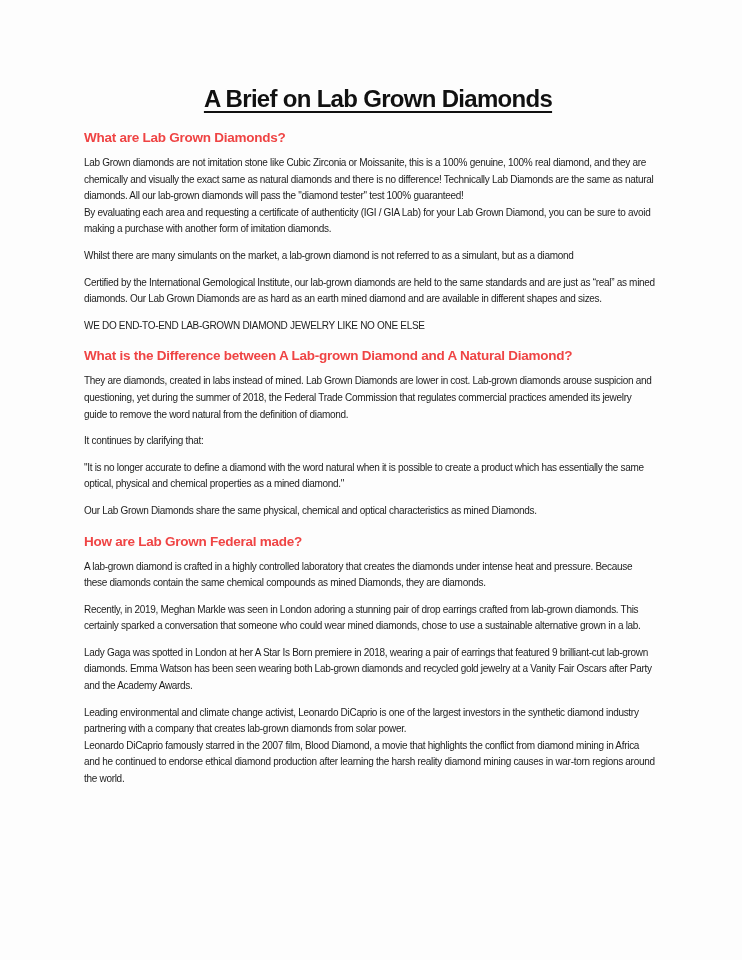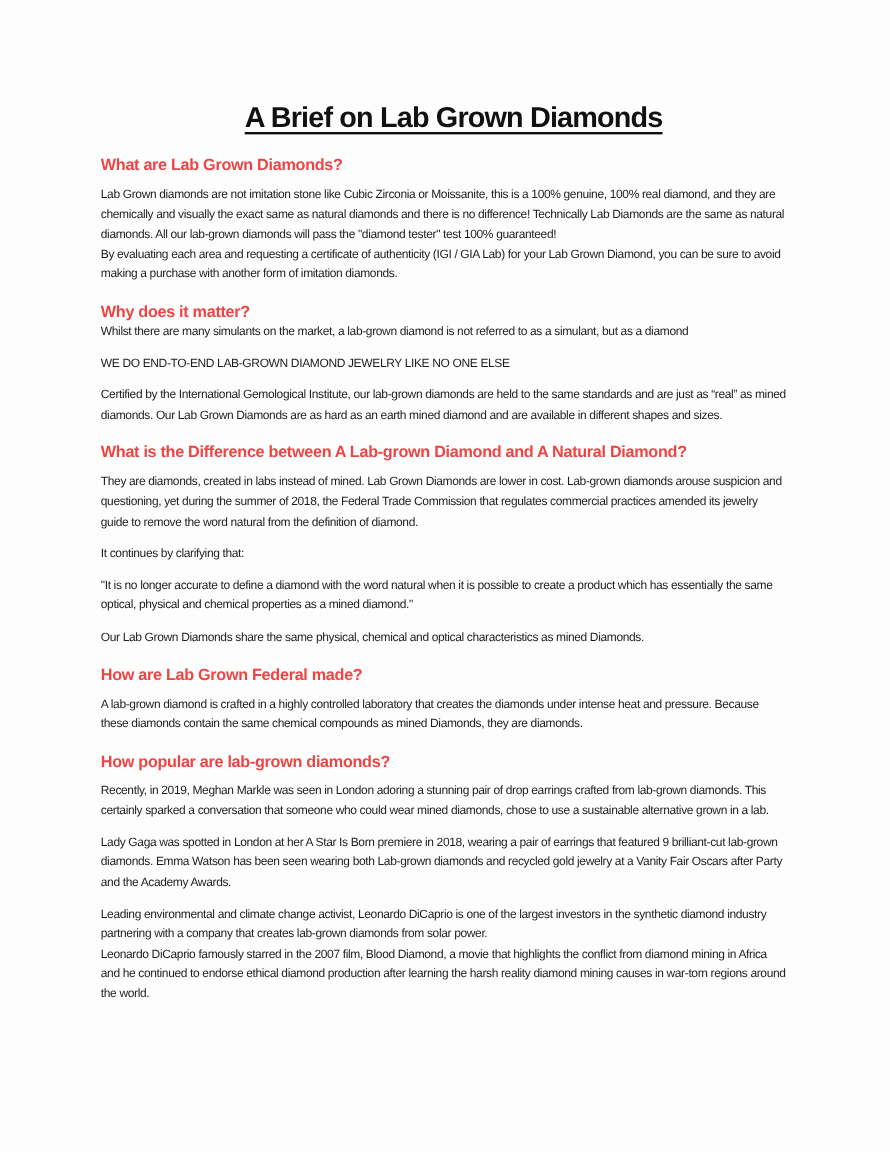--- a/index.html
+++ b/index.html
@@ -60,40 +60,38 @@
 
   <h1 class="doc-title">A Brief on Lab Grown Diamonds</h1>
 
   <section>
     <h2 class="section-heading">What are Lab Grown Diamonds?</h2>
     <p class="para">Lab Grown diamonds are not imitation stone like Cubic Zirconia or Moissanite, this is a 100% genuine, 100% real diamond, and they are chemically and visually the exact same as natural diamonds and there is no difference! Technically Lab Diamonds are the same as natural diamonds. All our lab-grown diamonds will pass the "diamond tester" test 100% guaranteed!
 By evaluating each area and requesting a certificate of authenticity (IGI / GIA Lab) for your Lab Grown Diamond, you can be sure to avoid making a purchase with another form of imitation diamonds.</p>
   </section>
 
   <section>
-    <h2 class="section-heading tight">Why does it matter?</h2>
     <p class="para">Whilst there are many simulants on the market, a lab-grown diamond is not referred to as a simulant, but as a diamond</p>
+    <p class="para">Certified by the International Gemological Institute, our lab-grown diamonds are held to the same standards and are just as “real” as mined diamonds. Our Lab Grown Diamonds are as hard as an earth mined diamond and are available in different shapes and sizes.</p>
     <p class="para">WE DO END-TO-END LAB-GROWN DIAMOND JEWELRY LIKE NO ONE ELSE</p>
-    <p class="para">Certified by the International Gemological Institute, our lab-grown diamonds are held to the same standards and are just as “real” as mined diamonds. Our Lab Grown Diamonds are as hard as an earth mined diamond and are available in different shapes and sizes.</p>
   </section>
 
   <section>
     <h2 class="section-heading">What is the Difference between A Lab-grown Diamond and A Natural Diamond?</h2>
     <p class="para">They are diamonds, created in labs instead of mined. Lab Grown Diamonds are lower in cost. Lab-grown diamonds arouse suspicion and questioning, yet during the summer of 2018, the Federal Trade Commission that regulates commercial practices amended its jewelry guide to remove the word natural from the definition of diamond.</p>
     <p class="para">It continues by clarifying that:</p>
     <p class="para">"It is no longer accurate to define a diamond with the word natural when it is possible to create a product which has essentially the same optical, physical and chemical properties as a mined diamond."</p>
     <p class="para">Our Lab Grown Diamonds share the same physical, chemical and optical characteristics as mined Diamonds.</p>
   </section>
 
   <section>
     <h2 class="section-heading">How are Lab Grown Federal made?</h2>
     <p class="para">A lab-grown diamond is crafted in a highly controlled laboratory that creates the diamonds under intense heat and pressure. Because these diamonds contain the same chemical compounds as mined Diamonds, they are diamonds.</p>
   </section>
 
   <section>
-    <h2 class="section-heading">How popular are lab-grown diamonds?</h2>
     <p class="para">Recently, in 2019, Meghan Markle was seen in London adoring a stunning pair of drop earrings crafted from lab-grown diamonds. This certainly sparked a conversation that someone who could wear mined diamonds, chose to use a sustainable alternative grown in a lab.</p>
     <p class="para">Lady Gaga was spotted in London at her A Star Is Born premiere in 2018, wearing a pair of earrings that featured 9 brilliant-cut lab-grown diamonds. Emma Watson has been seen wearing both Lab-grown diamonds and recycled gold jewelry at a Vanity Fair Oscars after Party and the Academy Awards.</p>
     <p class="para">Leading environmental and climate change activist, Leonardo DiCaprio is one of the largest investors in the synthetic diamond industry partnering with a company that creates lab-grown diamonds from solar power.
 Leonardo DiCaprio famously starred in the 2007 film, Blood Diamond, a movie that highlights the conflict from diamond mining in Africa and he continued to endorse ethical diamond production after learning the harsh reality diamond mining causes in war-torn regions around the world.</p>
   </section>
 
 </div>
 
 </body></html>

